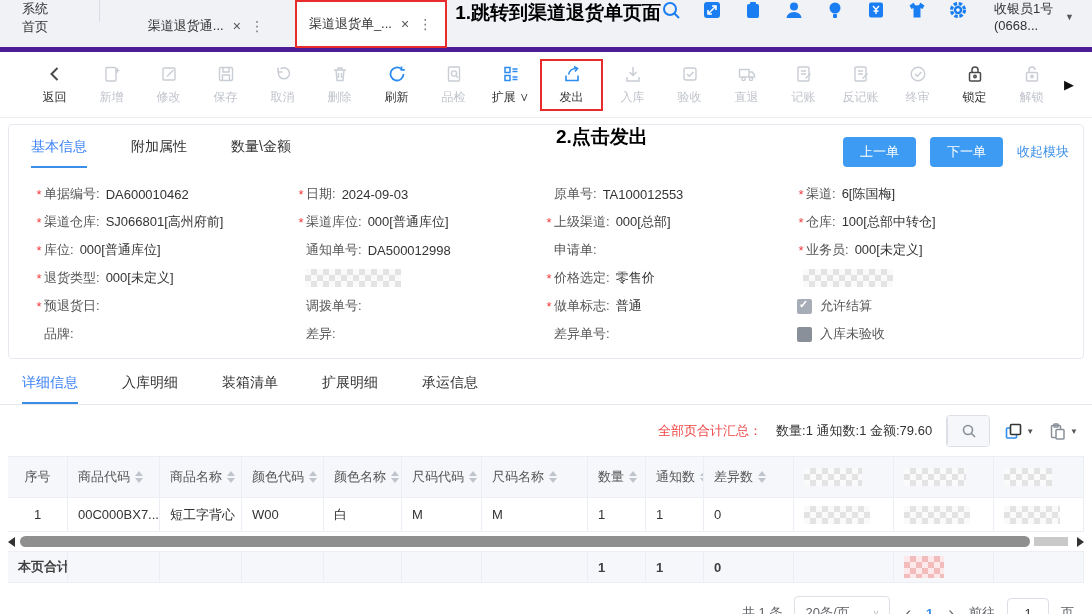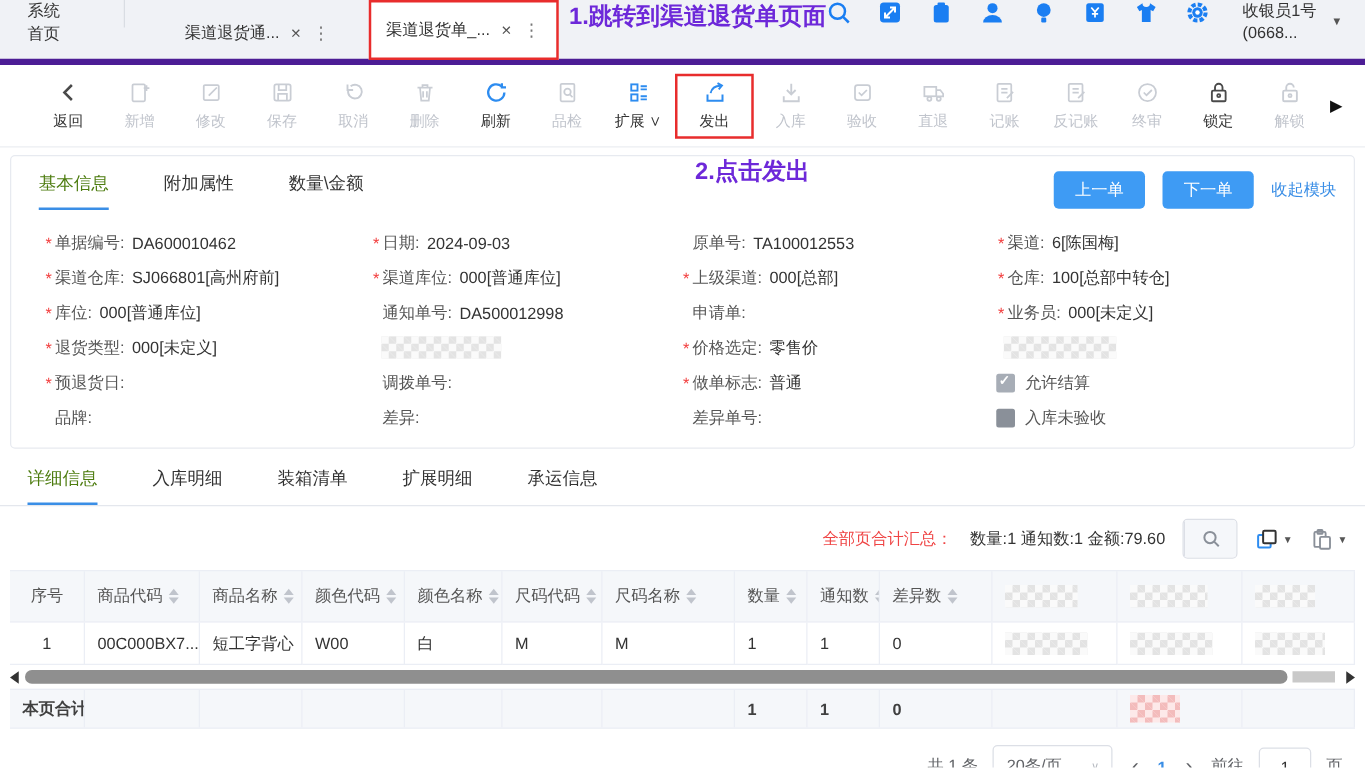--- a/index.html
+++ b/index.html
@@ -10,21 +10,21 @@
   
   .topbar { height:52px; background:#f0f2f6; border-bottom:5px solid #4c1d95;
     display:flex; align-items:flex-start; }
   .home { margin:0 0 0 22px; color:#333; cursor:pointer; }
   .vdiv { width:1px; height:22px; background:#d9dde3; margin:0 36px 0 42px; }
   .tab { display:flex; align-items:center; gap:9px; padding:0 12px; height:52px;
     color:#333; cursor:pointer; white-space:nowrap; }
   .tab .x { color:#555; font-size:14px; }
   .tab .dots { color:#777; font-size:14px; letter-spacing:1px; }
   .tab.active { background:#fff; height:48px; border:2px solid #e82c2c; margin-left:18px; }
-  .ann { color:#6d28d9; font-weight:bold; font-size:19px; white-space:nowrap; }
+  .ann { color:#000000; font-weight:bold; font-size:19px; white-space:nowrap; }
   .ann1 { margin-left:8px; }
   .topicons { display:flex; align-items:center; gap:21px; margin-left:auto; }
   .topicons .ticon { width:20px; height:20px; display:inline-block; cursor:pointer; }
   .userbox { display:flex; align-items:center; gap:6px; margin:0 18px 0 26px; cursor:pointer; }
   .userbox .caret { font-size:9px; color:#555; }
 
   
   .toolbar { height:66px; background:#fff; border-bottom:1px solid #ebeef2;
     display:flex; align-items:center; padding-left:26px; }
   .titem { width:57px; display:flex; flex-direction:column; align-items:center;
@@ -37,21 +37,21 @@
   .redbox { border:2px solid #e82c2c; padding:3px 1px; margin:0 1px; }
   .more-arrow { color:#111; font-size:13px; margin-left:4px; cursor:pointer; }
 
   .ann2 { position:absolute; left:556px; top:124px; z-index:5; }
 
   
   .module { position:relative; margin:6px 8px 0 8px; background:#fff;
     border:1px solid #e7eaf0; border-radius:4px; padding-bottom:8px; }
   .mtabs { display:flex; gap:44px; padding:13px 0 0 22px; }
   .mtab { padding-bottom:10px; cursor:pointer; font-size:14px; color:#333; }
-  .mtab.on { color:#4d7c0f; border-bottom:2px solid #3a8ee6; }
+  .mtab.on { color:#3b82f6; border-bottom:2px solid #3a8ee6; }
   .mctrl { position:absolute; right:14px; top:12px; display:flex; align-items:center; gap:14px; }
   .btn-blue { background:#3e9bf4; color:#fff; border:none; border-radius:4px;
     padding:6px 17px; font-size:13px; cursor:pointer; font-family:inherit; }
   .link-blue { color:#3a8ee6; cursor:pointer; font-size:13px; }
 
   .fgrid { display:grid; grid-template-columns:262px 248px 252px 1fr;
     padding:12px 0 2px 26px; }
   .fcell { height:28px; display:flex; align-items:center; color:#444; }
   .star { color:#f23c3c; width:8px; text-align:center; margin-right:1px; }
   .flabel { color:#555; margin-right:6px; white-space:nowrap; }

